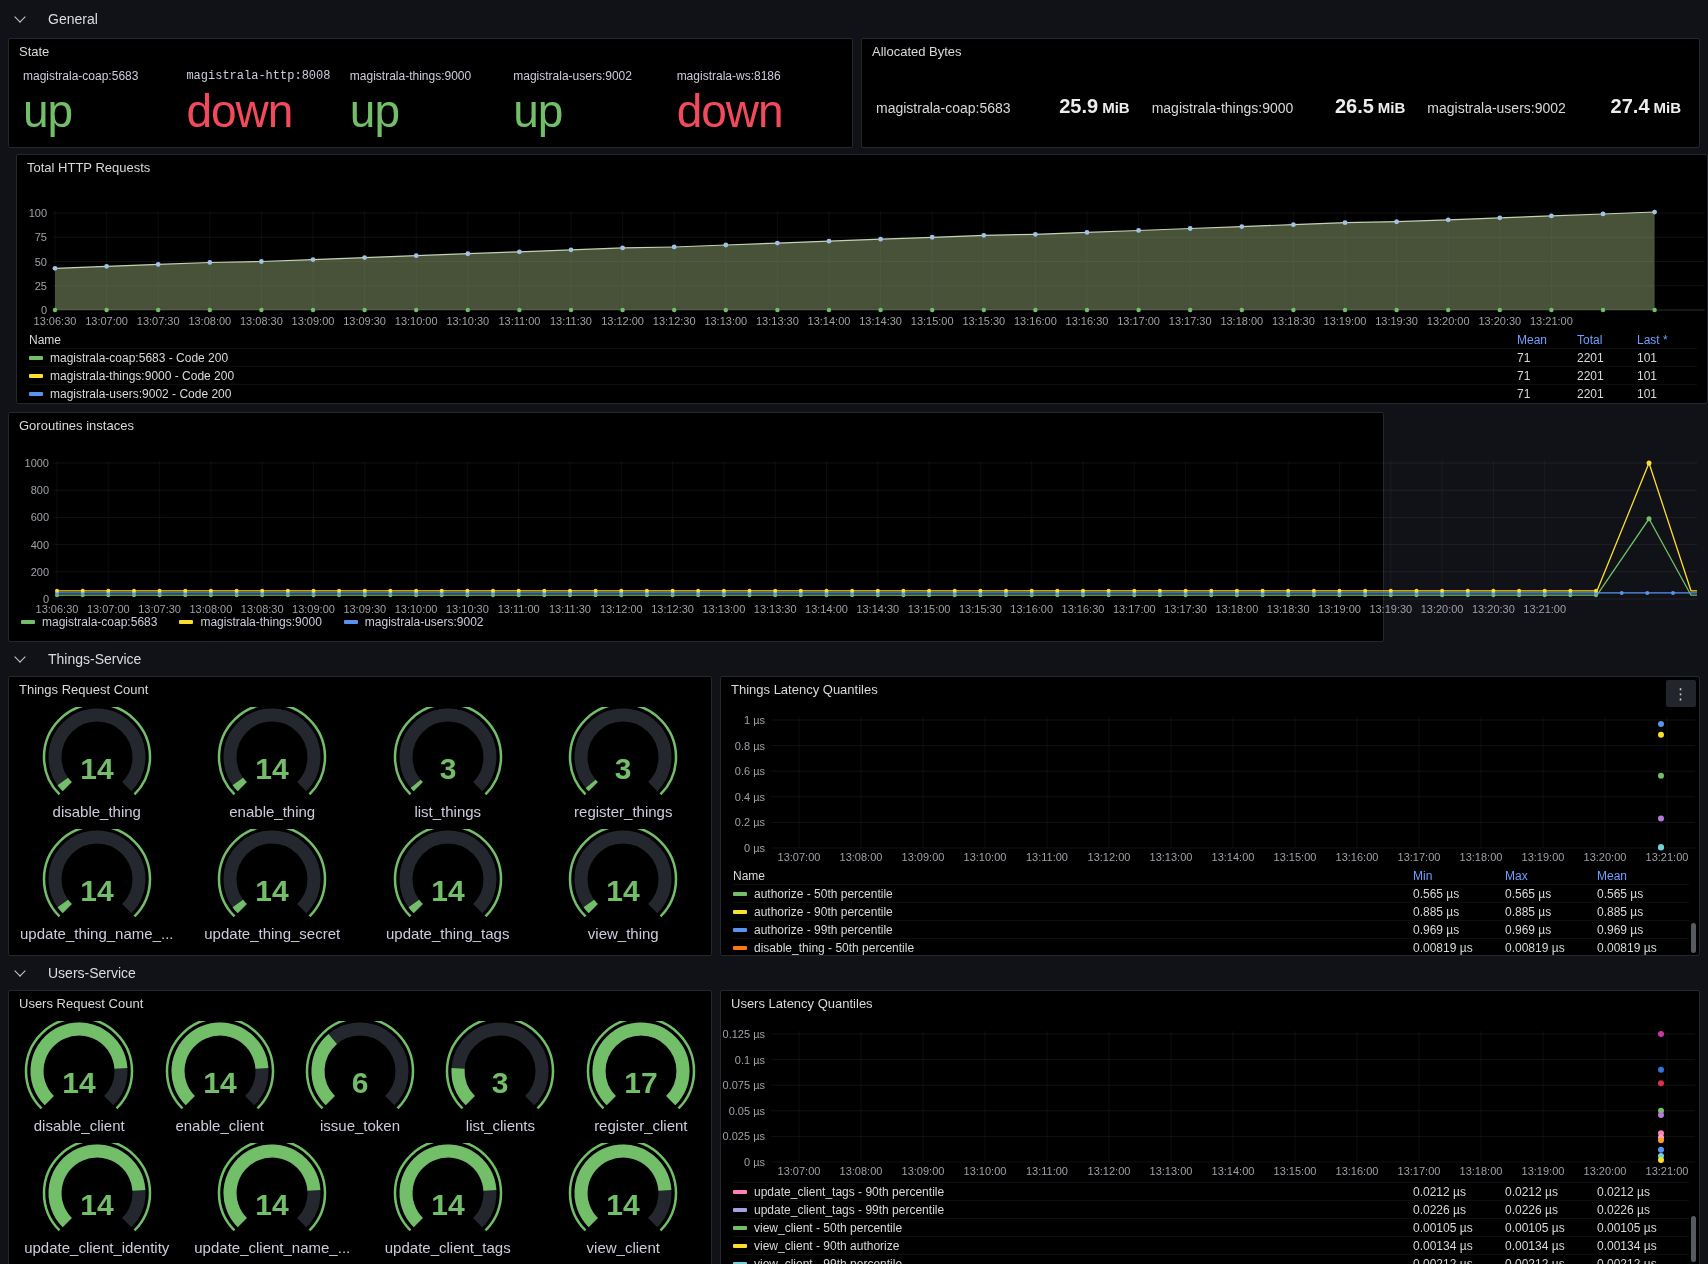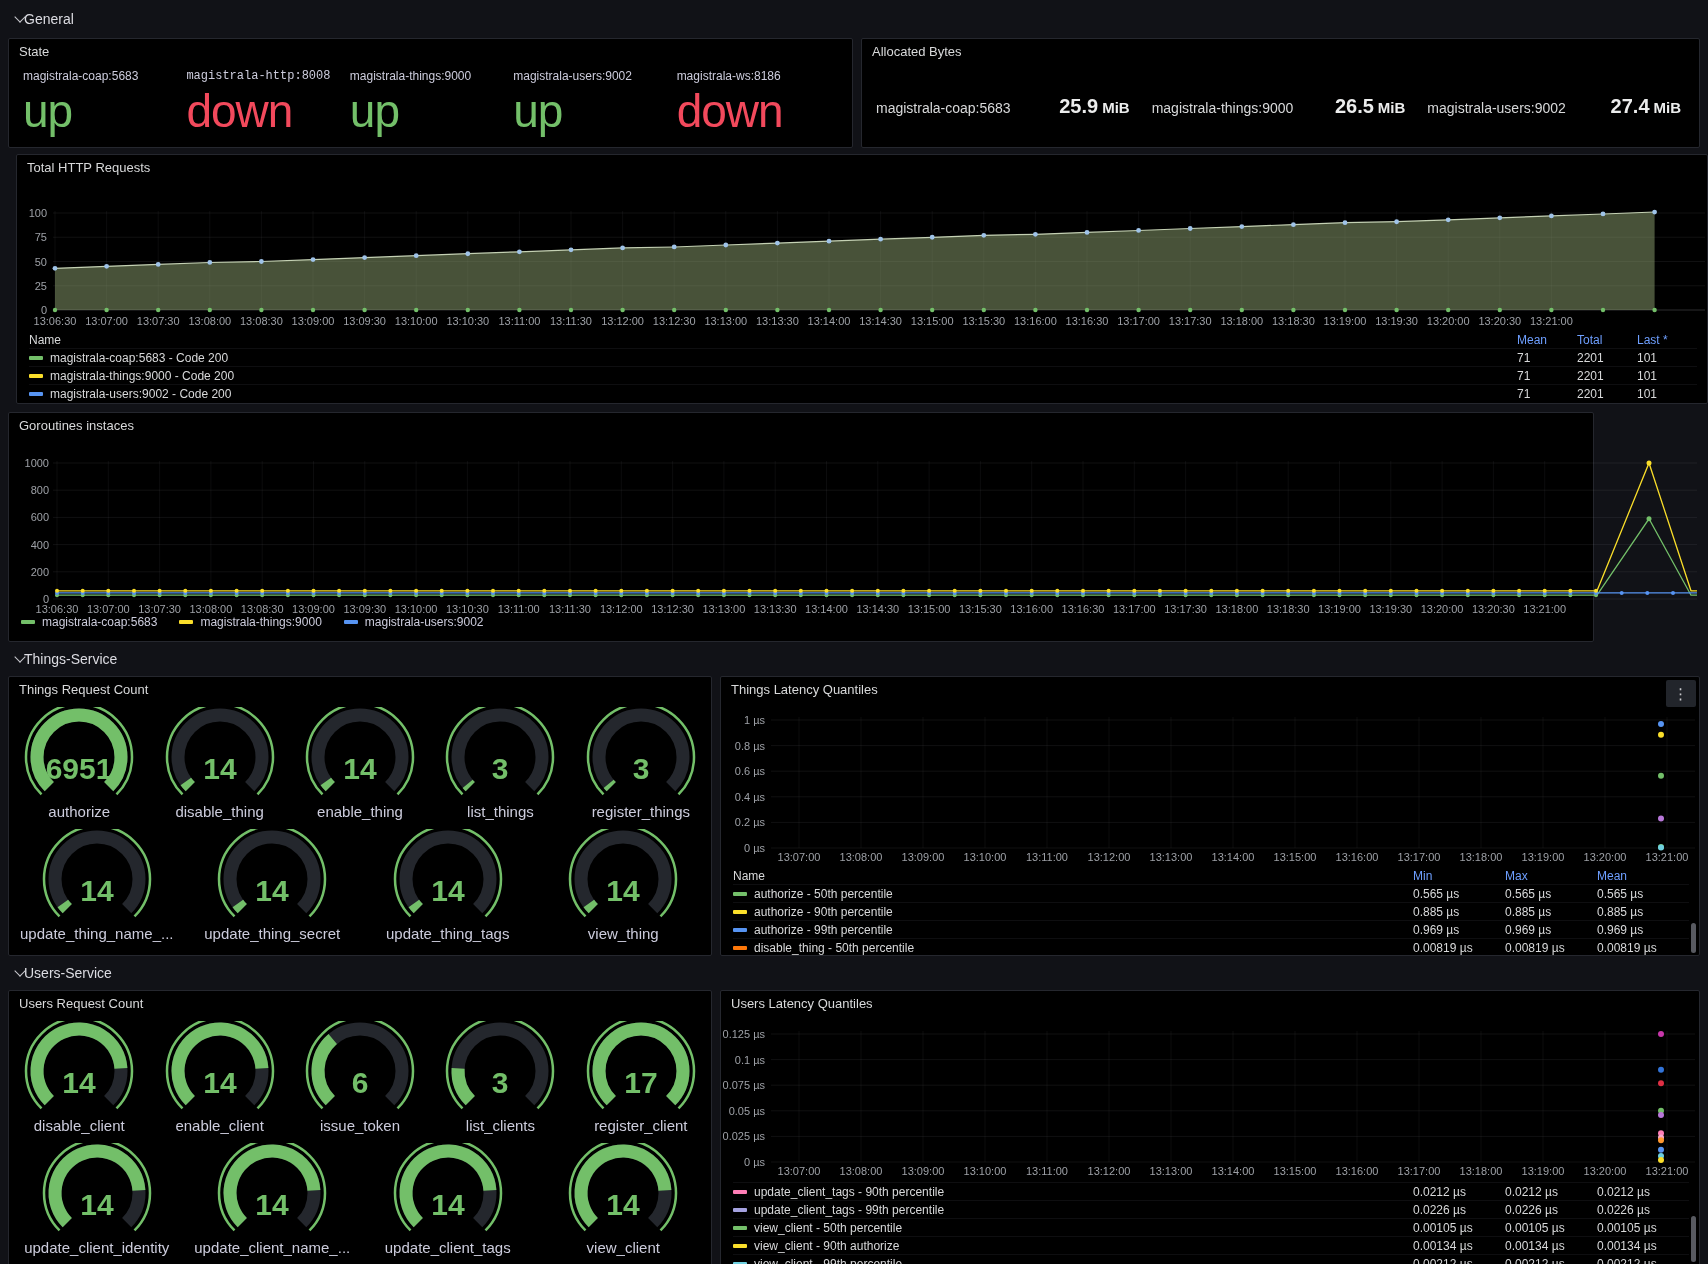--- a/index.html
+++ b/index.html
@@ -1,19 +1,19 @@
 <!DOCTYPE html>
 <html><head>
 <meta charset="utf-8">
 <style>
   html,body{margin:0;padding:0}
   body{width:1708px;height:1264px;background:#111217;font-family:"Liberation Sans",sans-serif;color:#d8d9da;overflow:hidden;position:relative}
   .panel{position:absolute;background:#000000;border:1px solid #25272e;border-radius:2px;box-sizing:border-box}
   .panel-title{position:absolute;top:0;left:0;height:26px;line-height:26px;padding-left:10px;font-size:13px;font-weight:500;color:#d8d9da;white-space:nowrap;cursor:pointer}
-  .section-header{position:absolute;height:22px;display:flex;align-items:center;gap:0;font-size:14px;font-weight:500;color:#dcdce2;cursor:pointer}
+  .section-header{position:absolute;height:22px;display:flex;align-items:center;gap:24px;font-size:14px;font-weight:500;color:#dcdce2;cursor:pointer}
   .chev{width:7px;height:7px;border-left:1.6px solid #c8c9ce;border-bottom:1.6px solid #c8c9ce;transform:rotate(-45deg);display:inline-block;margin-top:-4px}
   
   .stat-grid{position:absolute;top:30px;left:14px;right:12px;display:flex}
   .stat-cell{flex:1;min-width:0}
   .stat-label{font-size:12px;color:#ccccdc;margin-bottom:4px;white-space:nowrap}
   .stat-value{font-size:46px;line-height:1.05;font-weight:400;letter-spacing:-1px}
   .alloc-grid{position:absolute;top:26px;bottom:0;left:14px;right:18px;display:flex;align-items:center}
   .alloc-cell{flex:1;display:flex;align-items:baseline;min-width:0;padding-right:22px}
   .alloc-cell:last-child{padding-right:0}
   .alloc-name{font-size:14px;color:#d8d9da;white-space:nowrap}
@@ -269,21 +269,21 @@
           <span class="leg-swatch" style="background: rgb(87, 148, 242);"></span>
           <span>magistrala-users:9002 - Code 200</span>
         </span>
         <span class="leg-col">71</span>
         <span class="leg-col">2201</span>
         <span class="leg-col">101</span>
       </div>
     </div>
 </div>
 
-<div class="panel" id="panel-gor" style="left:8px;top:412px;width:1586px;height:230px">
+<div class="panel" id="panel-gor" style="left:8px;top:412px;width:1376px;height:230px">
   <div class="panel-title">Goroutines instaces</div>
   <svg id="chart-gor" width="1692" height="180">
       <line x1="48" y1="24" x2="48" y2="162" stroke="rgba(204,204,220,0.06)"></line>
       <text x="48" y="176" text-anchor="middle" class="ax">13:06:30</text>
       <line x1="99.3" y1="24" x2="99.3" y2="162" stroke="rgba(204,204,220,0.06)"></line>
       <text x="99.3" y="176" text-anchor="middle" class="ax">13:07:00</text>
       <line x1="150.6" y1="24" x2="150.6" y2="162" stroke="rgba(204,204,220,0.06)"></line>
       <text x="150.6" y="176" text-anchor="middle" class="ax">13:07:30</text>
       <line x1="201.89999999999998" y1="24" x2="201.89999999999998" y2="162" stroke="rgba(204,204,220,0.06)"></line>
       <text x="201.89999999999998" y="176" text-anchor="middle" class="ax">13:08:00</text>
@@ -565,29 +565,20 @@
 </div>
 
 <div class="panel" id="panel-things-req" style="left:8px;top:676px;width:704px;height:280px">
   <div class="panel-title">Things Request Count</div>
   <div class="gauge-rows" id="things-gauges">
       <div class="gauge-row">
         <div class="gauge-cell">
           <svg width="124" height="96" viewBox="0 0 124 96">
             <path d="M 24.52 87.48 A 53 53 0 1 1 99.48 87.48" stroke="#73bf69" stroke-width="2.5" fill="none"></path>
             <path d="M 32.30 79.70 A 42 42 0 1 1 91.70 79.70" stroke="#24272d" stroke-width="13" fill="none"></path>
-            <path d="M 32.30 79.70 A 42 42 0 1 1 91.70 79.70" stroke="#73bf69" stroke-width="13" fill="none"></path>
-            <text x="62" y="72" text-anchor="middle" fill="#73bf69" font-size="30" font-weight="700">6951</text>
-          </svg>
-          <div class="gauge-label">authorize</div>
-        </div>
-        <div class="gauge-cell">
-          <svg width="124" height="96" viewBox="0 0 124 96">
-            <path d="M 24.52 87.48 A 53 53 0 1 1 99.48 87.48" stroke="#73bf69" stroke-width="2.5" fill="none"></path>
-            <path d="M 32.30 79.70 A 42 42 0 1 1 91.70 79.70" stroke="#24272d" stroke-width="13" fill="none"></path>
             <path d="M 32.30 79.70 A 42 42 0 0 1 27.83 74.42" stroke="#73bf69" stroke-width="13" fill="none"></path>
             <text x="62" y="72" text-anchor="middle" fill="#73bf69" font-size="30" font-weight="700">14</text>
           </svg>
           <div class="gauge-label">disable_thing</div>
         </div>
         <div class="gauge-cell">
           <svg width="124" height="96" viewBox="0 0 124 96">
             <path d="M 24.52 87.48 A 53 53 0 1 1 99.48 87.48" stroke="#73bf69" stroke-width="2.5" fill="none"></path>
             <path d="M 32.30 79.70 A 42 42 0 1 1 91.70 79.70" stroke="#24272d" stroke-width="13" fill="none"></path>
             <path d="M 32.30 79.70 A 42 42 0 0 1 27.83 74.42" stroke="#73bf69" stroke-width="13" fill="none"></path>

